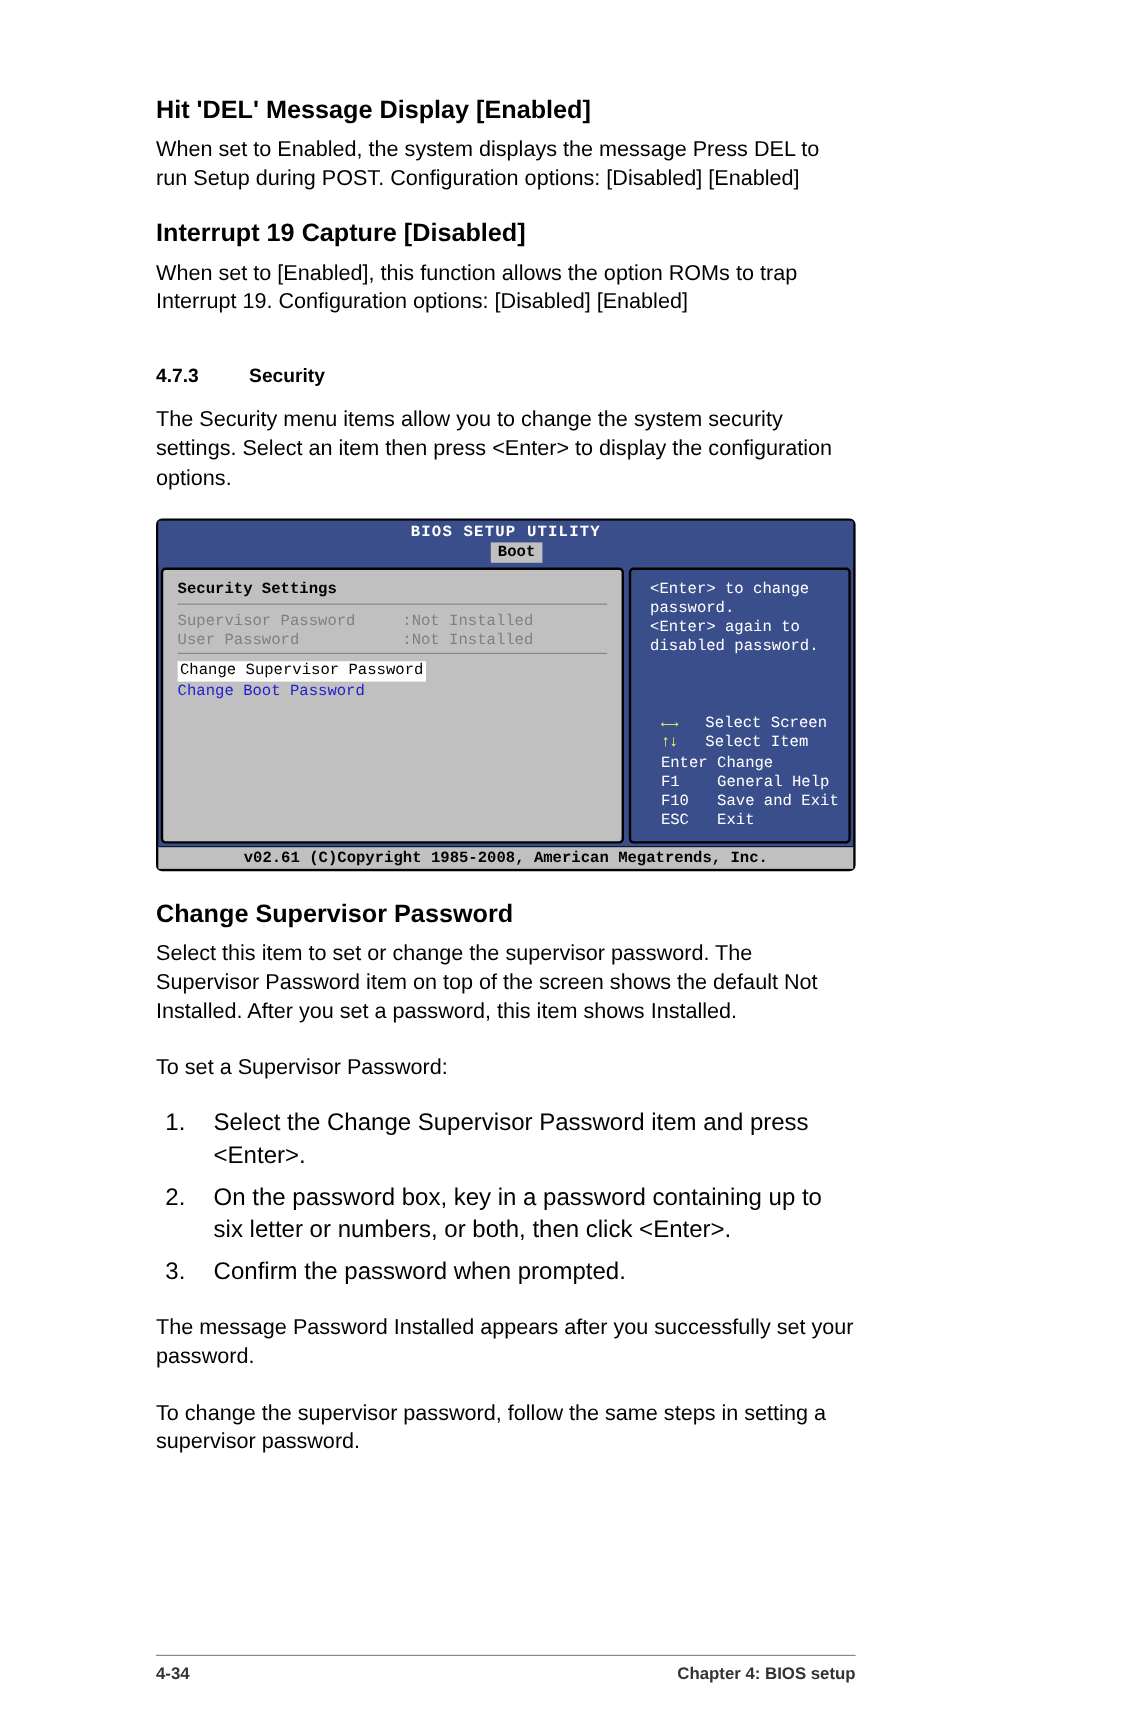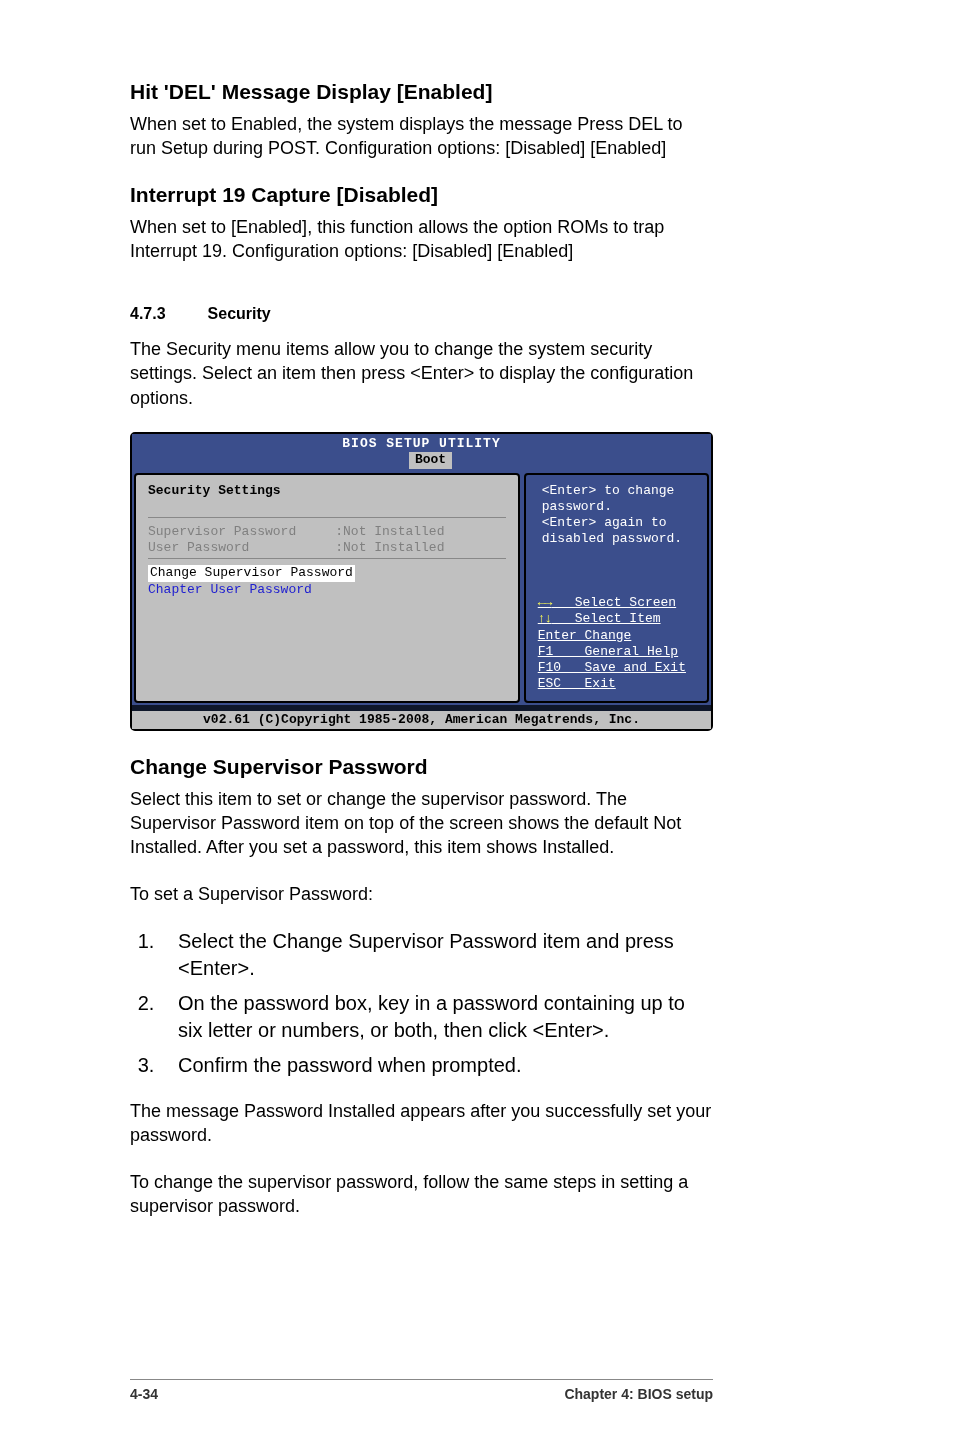--- a/index.html
+++ b/index.html
@@ -93,21 +93,21 @@
     margin: 2px;
     padding: 8px 16px;
     color: #ffff55;
     box-sizing: border-box;
     position: relative;
     min-height: 230px;
   }
   .bios-left .settings-title {
     color: #000;
     font-weight: bold;
-    margin-bottom: 18px;
+    margin-bottom: 4px;
   }
   .bios-left .divider {
     border-top: 1px solid #888;
     margin: 2px 0 6px 0;
   }
   .bios-left .gray-row {
     color: #808080;
     white-space: pre;
   }
   .bios-left .selected-row {
@@ -118,38 +118,37 @@
   }
   .bios-left .blue-row {
     color: #2020d0;
   }
   .bios-right .help-text {
     color: #fff;
   }
   .bios-legend {
     position: absolute;
     bottom: 8px;
-    left: 12px;
+    left: 25px;
     right: 10px;
     color: #fff;
-    text-decoration: underline;
   }
   .bios-legend .row { white-space: pre; }
   .bios-legend .arrow-glyph {
     color: #ffff55;
     font-weight: bold;
     letter-spacing: -1px;
   }
   .bios-footer {
     background: #c0c0c0;
     color: #000;
     text-align: center;
     padding: 1px 0;
     font-weight: bold;
-    border-top: 6px solid #0f172a;
+    border-top: 1px solid #0f172a;
   }
 
   ol.steps {
     font-size: 20px;
     padding-left: 30px;
     margin: 0 0 20px 0;
   }
   ol.steps li {
     padding-left: 18px;
     margin-bottom: 8px;
@@ -198,21 +197,21 @@
       <span class="bios-tab">Boot</span>
     </div>
     <div class="bios-main-row">
       <div class="bios-left">
         <div class="settings-title">Security Settings</div>
         <div class="divider"></div>
         <div class="gray-row">Supervisor Password     :Not Installed</div>
         <div class="gray-row">User Password           :Not Installed</div>
         <div class="divider"></div>
         <div><span class="selected-row">Change Supervisor Password</span></div>
-        <div class="blue-row">Chapter User Password</div>
+        <div class="blue-row">Change Boot Password</div>
       </div>
       <div class="bios-right">
         <div class="help-text">&lt;Enter&gt; to change</div>
         <div class="help-text">password.</div>
         <div class="help-text">&lt;Enter&gt; again to</div>
         <div class="help-text">disabled password.</div>
         <div class="bios-legend">
           <div class="row"><span class="arrow-glyph">←→</span><span>   Select Screen</span></div>
           <div class="row"><span class="arrow-glyph">↑↓</span><span>   Select Item</span></div>
           <div class="row">Enter Change</div>

